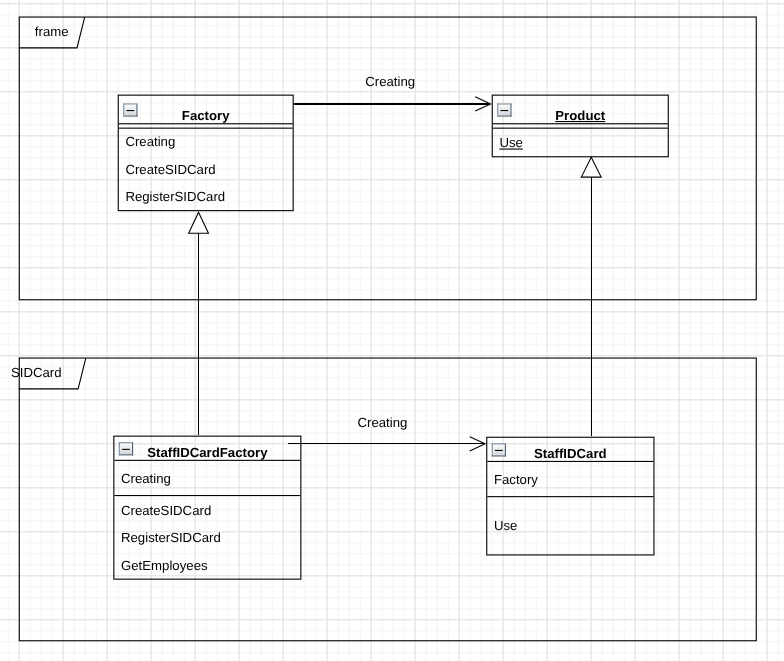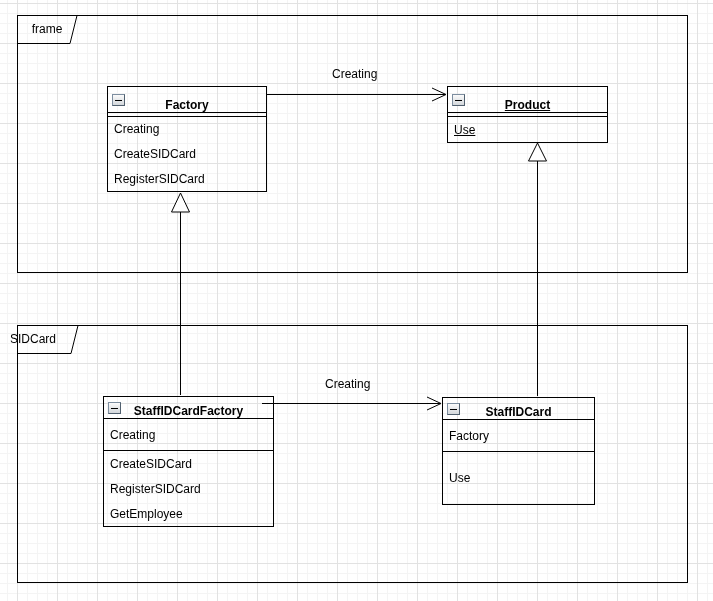--- a/index.html
+++ b/index.html
@@ -115,21 +115,21 @@
 
   <div class="class-box" style="left:103px; top:396px; width:171px; height:131px;">
     <div class="cb-title t21">
       <span class="collapse-btn"></span>
       <span>StaffIDCardFactory</span>
     </div>
     <div class="cb-attr">Creating</div>
     <div class="cb-body">
       <div class="cb-row">CreateSIDCard</div>
       <div class="cb-row">RegisterSIDCard</div>
-      <div class="cb-row">GetEmployee</div>
+      <div class="cb-row">GetEmployees</div>
     </div>
   </div>
 
   <div class="class-box" style="left:442px; top:397px; width:153px; height:108px;">
     <div class="cb-title t21">
       <span class="collapse-btn"></span>
       <span>StaffIDCard</span>
     </div>
     <div class="cb-attr">Factory</div>
     <div class="cb-body">

